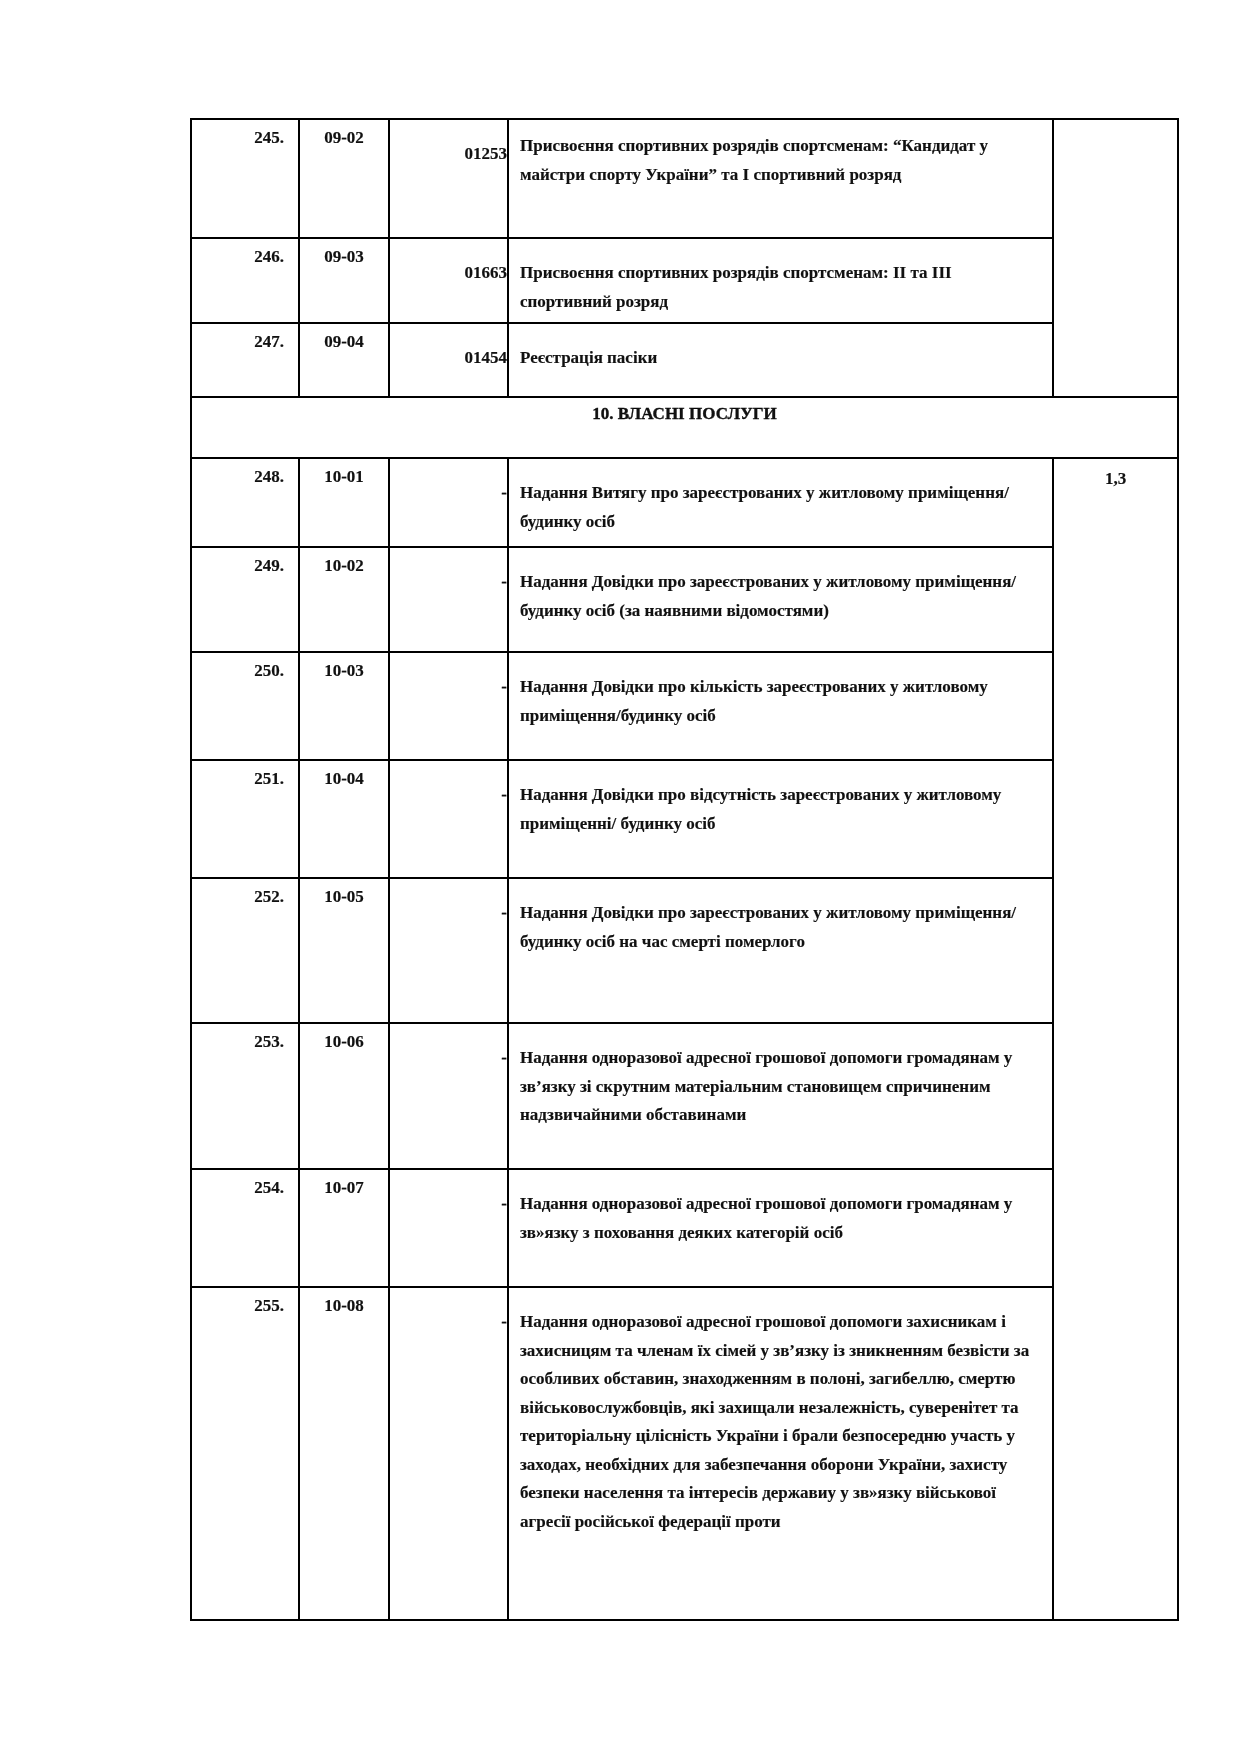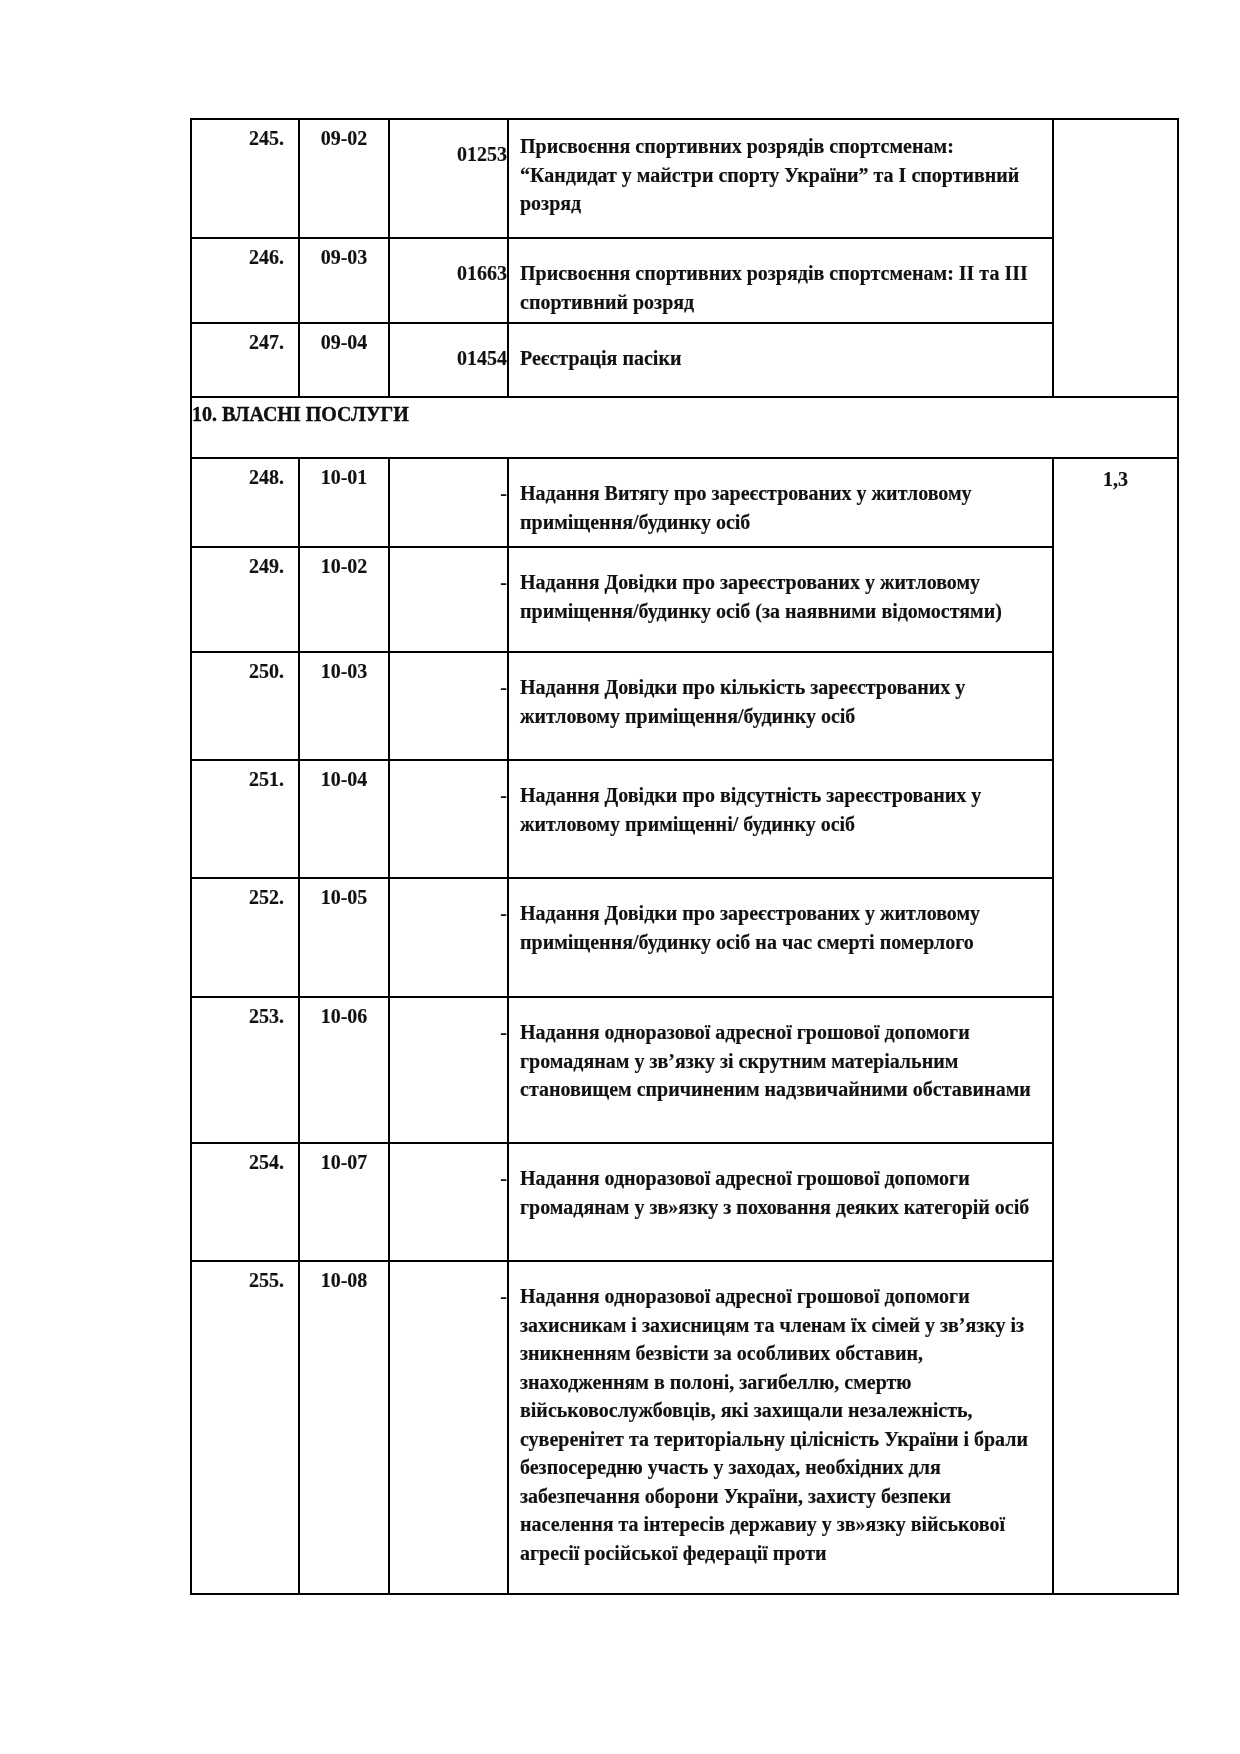--- a/index.html
+++ b/index.html
@@ -21,21 +21,21 @@
       width: 1240px; height: 1754px;
       background: #ffffff;
     }
     table.services {
       position: absolute;
       left: 190px;
       top: 118px;
       width: 987px;
       border-collapse: collapse;
       table-layout: fixed;
-      font-size: 20px;
+      font-size: 17px;
       line-height: 28.5px;
       font-weight: bold;
       -webkit-text-stroke: 0.15px #111;
     }
     table.services td {
       border: 2px solid #000;
       vertical-align: top;
       padding: 0;
       box-sizing: border-box;
     }
@@ -59,21 +59,21 @@
     }
     td.name {
       padding: 20px 6px 6px 11px !important;
     }
     td.note {
       text-align: center;
       padding: 6px 0 0 0 !important;
       margin-top: 30px;
     }
     td.section-header {
-      text-align: left;
+      text-align: center;
       padding: 2px 0 0 0 !important;
       height: 61px;
       font-weight: bold;
       -webkit-text-stroke: 0.35px #000;
     }
     .section-title {
       display: inline-block;
       margin-left: 0;
     }
   </style>
@@ -135,21 +135,21 @@
         <td class="code">10-03</td>
         <td class="ident">-</td>
         <td class="name">Надання Довідки про кількість зареєстрованих у житловому приміщення/будинку осіб</td>
       </tr>
       <tr style="height:118px;">
         <td class="num">251.</td>
         <td class="code">10-04</td>
         <td class="ident">-</td>
         <td class="name">Надання Довідки про відсутність зареєстрованих у житловому приміщенні/ будинку осіб</td>
       </tr>
-      <tr style="height:119px;">
+      <tr style="height:145px;">
         <td class="num">252.</td>
         <td class="code">10-05</td>
         <td class="ident">-</td>
         <td class="name">Надання Довідки про зареєстрованих у житловому приміщення/будинку осіб на час смерті померлого</td>
       </tr>
       <tr style="height:146px;">
         <td class="num">253.</td>
         <td class="code">10-06</td>
         <td class="ident">-</td>
         <td class="name">Надання одноразової адресної грошової допомоги громадянам у зв’язку зі скрутним матеріальним становищем спричиненим надзвичайними обставинами</td>

